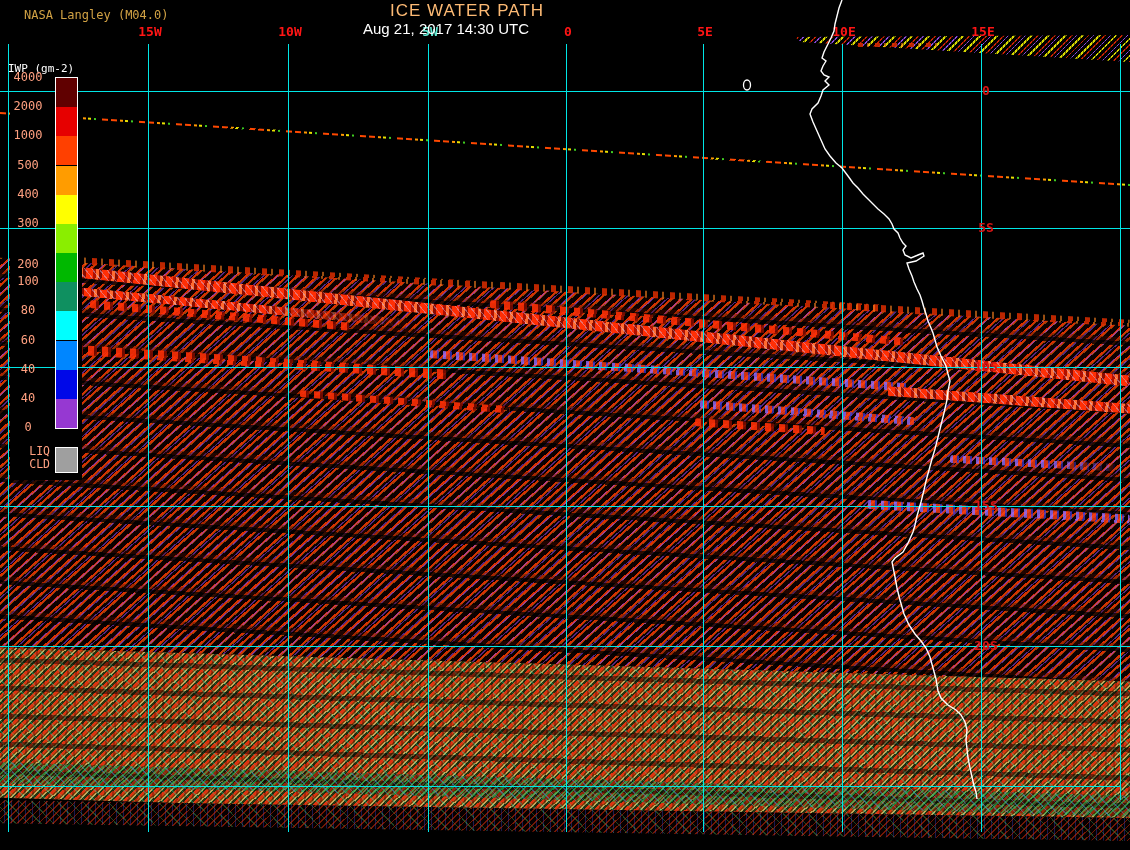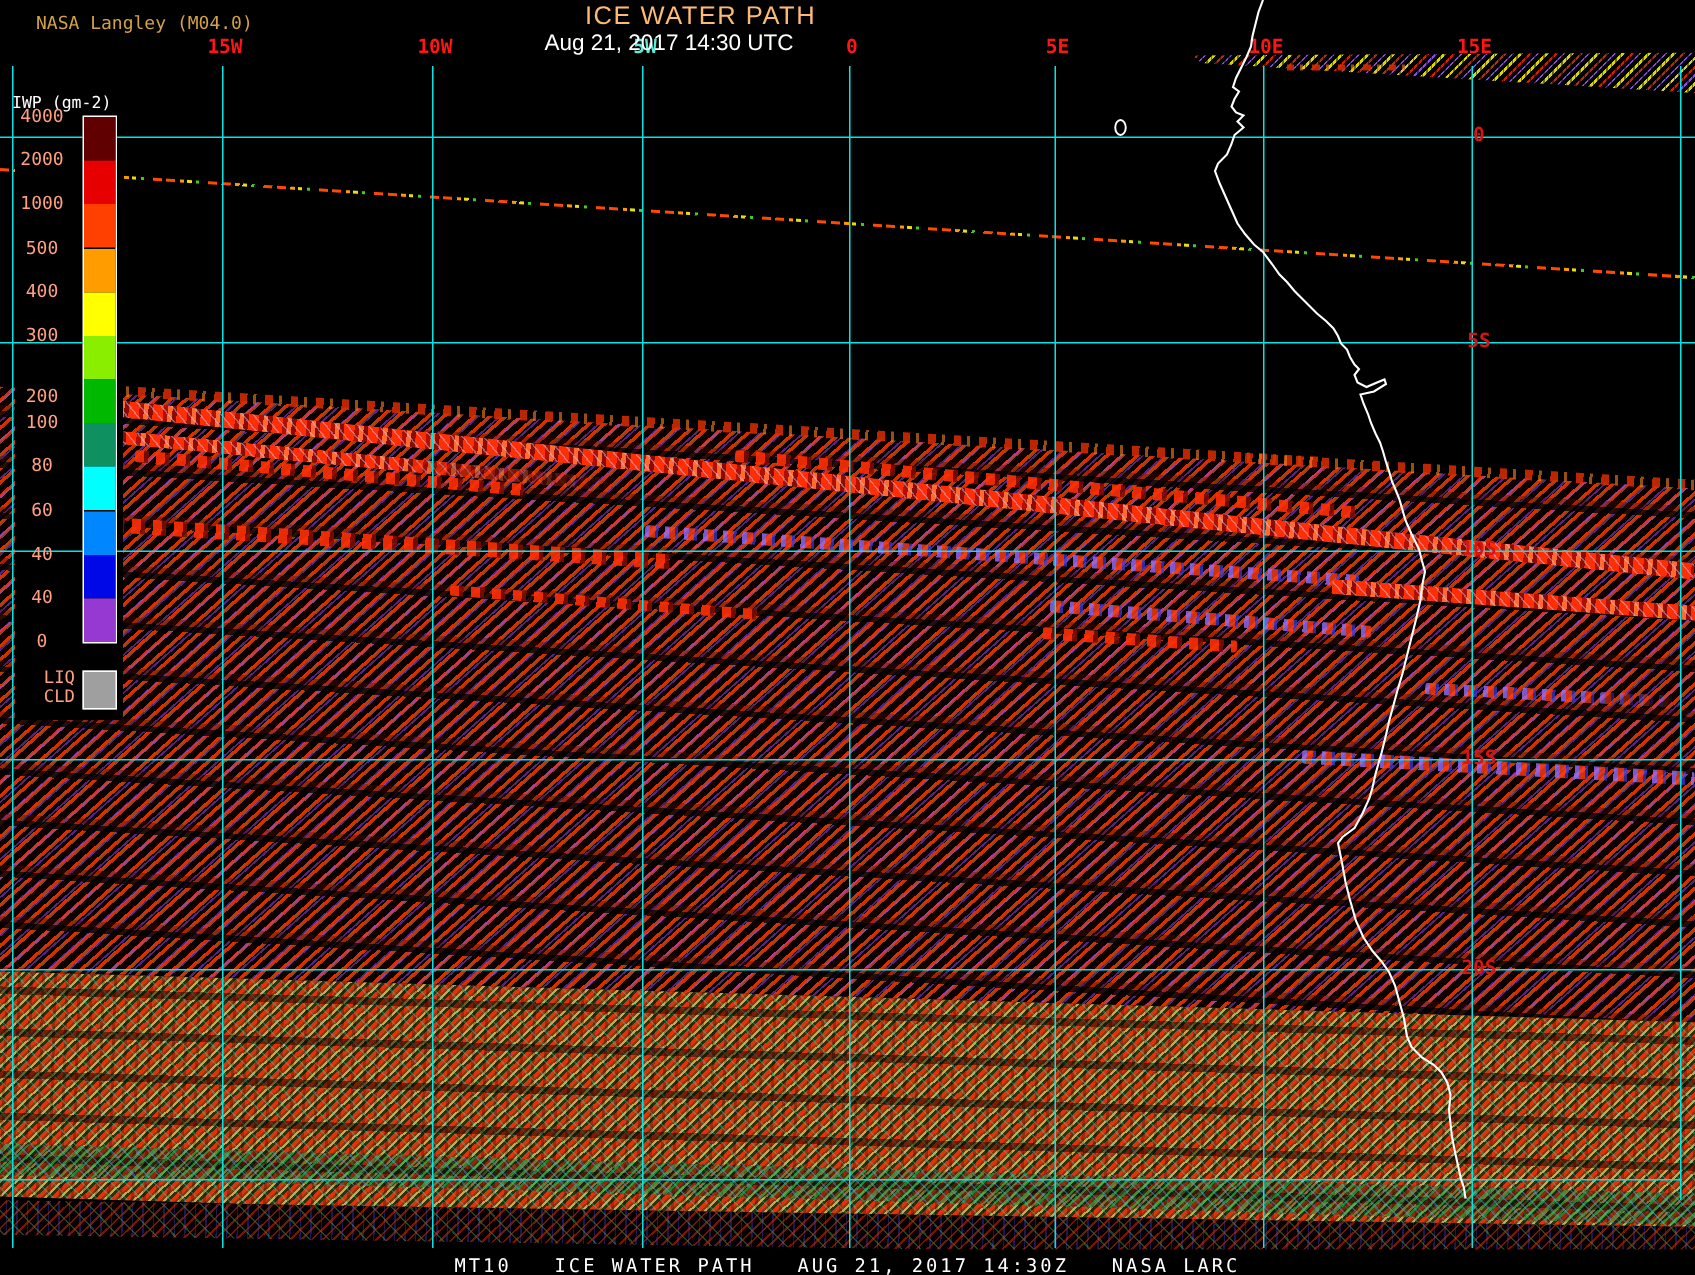--- a/index.html
+++ b/index.html
@@ -179,17 +179,14 @@
   <div class="abs liq-label">
     <div>LIQ</div>
       <div>CLD</div>
   </div>
   <div class="abs liq-box" style="background: rgb(159, 159, 159);"></div>
 
   <div class="abs credit">NASA Langley (M04.0)</div>
   <div class="abs title">ICE WATER PATH</div>
   <div class="abs subtitle">Aug 21, 2017 14:30 UTC</div>
 
-  <div class="abs status-bar">
-    <span class="status-text">MT10   ICE WATER PATH   AUG 21, 2017 14:30Z   NASA LARC</span>
-  </div>
 
 </div>
 
 </body></html>

